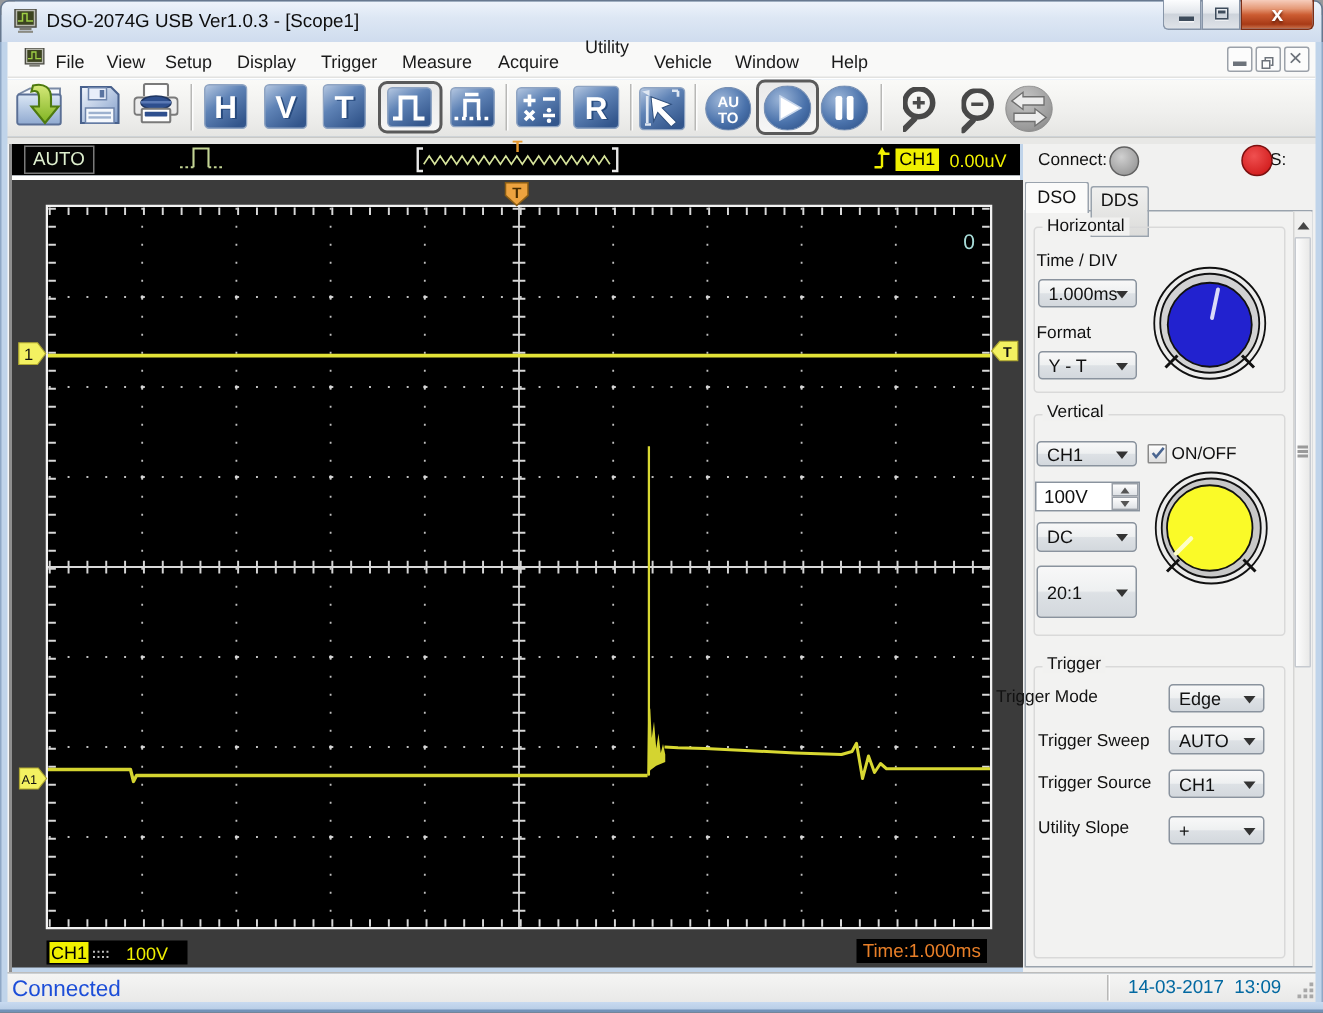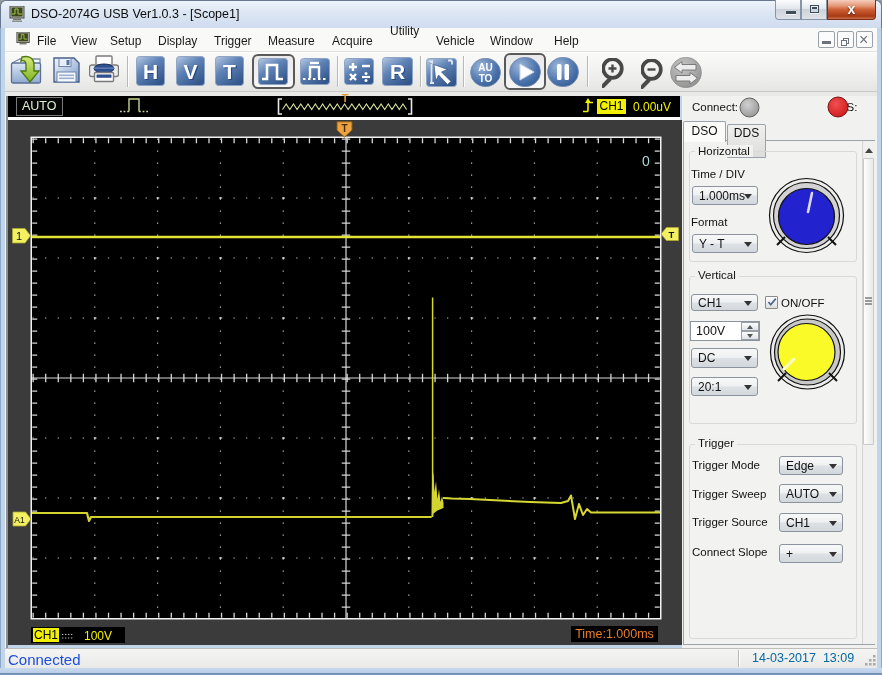--- a/index.html
+++ b/index.html
@@ -453,47 +453,47 @@
 <div class="ab" style="left:690px;top:321px;width:70px;height:20px;border:1px solid #8a939e;background:#fff;"></div>
 <div class="ab" style="left:696px;top:324px;font-size:12.5px;color:#111;white-space:nowrap;">100V</div>
 <div class="ab" style="left:741px;top:322px;width:18px;height:9px;border:1px solid #9aa0a8;background:linear-gradient(#fdfdfd,#dfe2e6);"></div>
 <div class="ab" style="left:741px;top:331px;width:18px;height:9px;border:1px solid #9aa0a8;background:linear-gradient(#fdfdfd,#dfe2e6);"></div>
 <div class="ab" style="left:747px;top:325px;width:0;height:0;border-left:3.5px solid transparent;border-right:3.5px solid transparent;border-bottom:4px solid #555;"></div>
 <div class="ab" style="left:747px;top:334px;width:0;height:0;border-left:3.5px solid transparent;border-right:3.5px solid transparent;border-top:4px solid #555;"></div>
 <div class="combo" style="left:691px;top:348px;width:67px;height:20px;">
     <span class="cl">DC</span>
     <span class="ar"></span>
   </div>
-<div class="combo" style="left:691px;top:377px;width:67px;height:19px;">
+<div class="combo" style="left:691px;top:377px;width:67px;height:35px;">
     <span class="cl">20:1</span>
     <span class="ar"></span>
   </div>
 <svg class="ab" style="left:766px;top:312px" width="84" height="82" viewBox="0 0 84 82">
  <circle cx="41.5" cy="40" r="37" fill="#ececeb" stroke="#111" stroke-width="1.2"></circle>
  <circle cx="41.5" cy="40" r="33" fill="#c8c8c8" stroke="#111" stroke-width="1.2"></circle>
  <circle cx="40.5" cy="40" r="28.5" fill="#fafa28" stroke="#111" stroke-width="1.2"></circle>
  <path d="M28,47 L18,57" stroke="#fdfdc8" stroke-width="3" stroke-linecap="round"></path>
  <path d="M20,61 L12,69 M63,61 L71,69" stroke="#111" stroke-width="2"></path>
 </svg>
-<div class="tp" style="left:692px;top:459px;">Trigger Mode</div>
+<div class="tp" style="left:664px;top:459px;">Trigger Mode</div>
 <div class="combo" style="left:779px;top:456px;width:64px;height:19px;">
     <span class="cl">Edge</span>
     <span class="ar"></span>
   </div>
 <div class="tp" style="left:692px;top:488px;">Trigger Sweep</div>
 <div class="combo" style="left:779px;top:484px;width:64px;height:19px;">
     <span class="cl">AUTO</span>
     <span class="ar"></span>
   </div>
 <div class="tp" style="left:692px;top:516px;">Trigger Source</div>
 <div class="combo" style="left:779px;top:513px;width:64px;height:19px;">
     <span class="cl">CH1</span>
     <span class="ar"></span>
   </div>
-<div class="tp" style="left:692px;top:546px;">Connect Slope</div>
+<div class="tp" style="left:692px;top:546px;">Utility Slope</div>
 <div class="combo" style="left:779px;top:544px;width:64px;height:19px;">
     <span class="cl">+</span>
     <span class="ar"></span>
   </div>
 <div class="ab" style="left:5px;top:648px;width:872px;height:20px;
  background:linear-gradient(#f5f5f4,#e9e9e8);border-top:1px solid #bdbdbc;"></div>
 <div class="ab" style="left:8px;top:651px;font-size:15px;color:#1d4ed8;white-space:nowrap;">Connected</div>
 <div class="ab" style="left:738px;top:650px;width:1px;height:17px;background:#b8b8b7;box-shadow:1px 0 0 #fff;"></div>
 <div class="ab" style="left:752px;top:651px;font-size:12.5px;color:#0369a1;white-space:nowrap;">14-03-2017&nbsp;&nbsp;13:09</div>
 <svg class="ab" style="left:863px;top:653px" width="14" height="14" viewBox="0 0 14 14">

